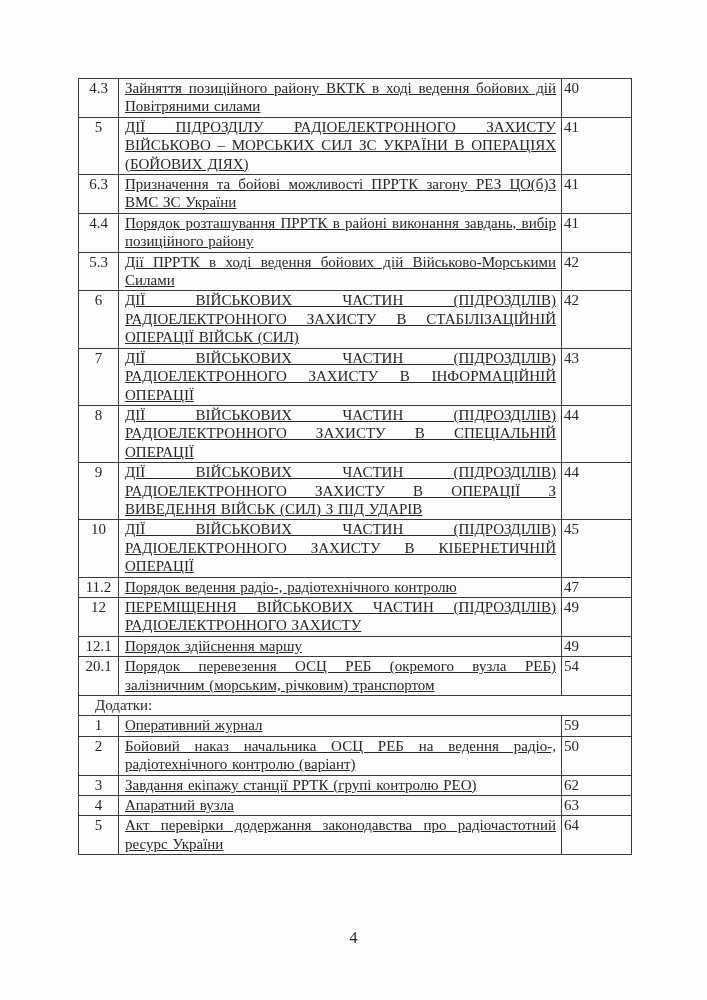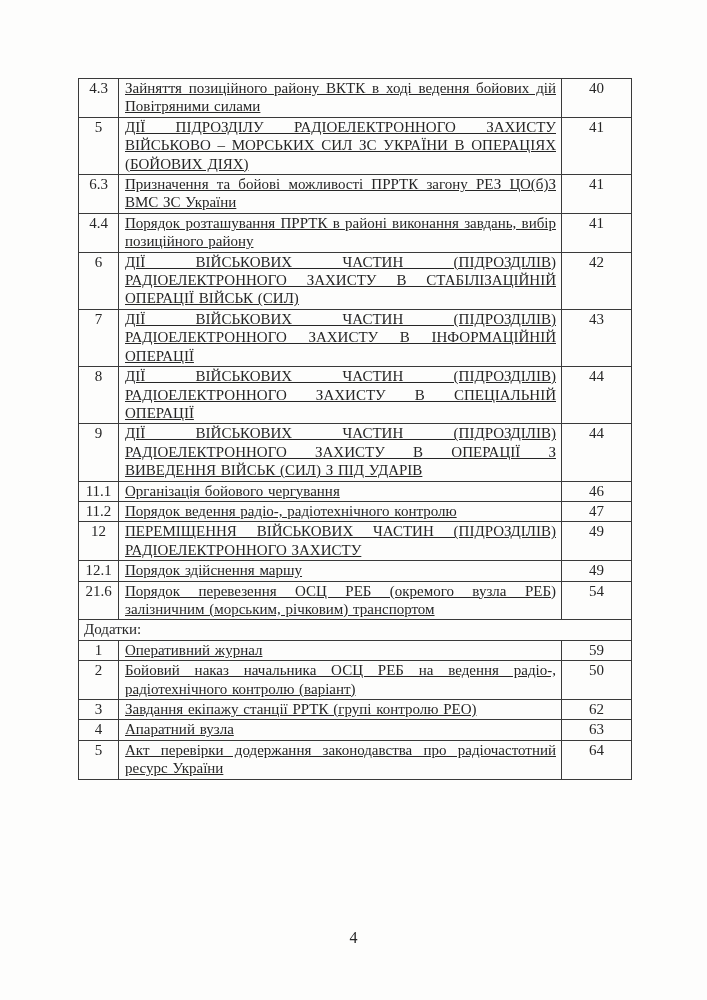--- a/index.html
+++ b/index.html
@@ -37,26 +37,25 @@
   td.cell-num{
     text-align:center;
     padding:0 1px;
   }
   td.cell-title{
     text-align:justify;
     text-align-last:left;
     text-decoration:underline;
   }
   td.cell-page{
-    text-align:center;
     padding:0 2px;
   }
   td.cell-divider{
     text-align:left;
-    padding-left:5px;
+    padding-left:16px;
   }
   .page-footer{
     position:absolute;
     left:0;
     top:928px;
     width:707px;
     text-align:center;
     font-size:16px;
     line-height:20px;
   }
@@ -85,61 +84,66 @@
         <td class="cell-num">6.3</td>
         <td class="cell-title">Призначення та бойові можливості ПРРТК загону РЕЗ ЦО(б)З ВМС ЗС України</td>
         <td class="cell-page">41</td>
       </tr>
       <tr>
         <td class="cell-num">4.4</td>
         <td class="cell-title">Порядок розташування ПРРТК в районі виконання завдань, вибір позиційного району</td>
         <td class="cell-page">41</td>
       </tr>
       <tr>
+        <td class="cell-num">5.3</td>
+        <td class="cell-title">Дії ПРРТК в ході ведення бойових дій Військово-Морськими Силами</td>
+        <td class="cell-page">42</td>
+      </tr>
+      <tr>
         <td class="cell-num">6</td>
         <td class="cell-title">ДІЇ ВІЙСЬКОВИХ ЧАСТИН (ПІДРОЗДІЛІВ) РАДІОЕЛЕКТРОННОГО ЗАХИСТУ В СТАБІЛІЗАЦІЙНІЙ ОПЕРАЦІЇ ВІЙСЬК (СИЛ)</td>
         <td class="cell-page">42</td>
       </tr>
       <tr>
         <td class="cell-num">7</td>
         <td class="cell-title">ДІЇ ВІЙСЬКОВИХ ЧАСТИН (ПІДРОЗДІЛІВ) РАДІОЕЛЕКТРОННОГО ЗАХИСТУ В ІНФОРМАЦІЙНІЙ ОПЕРАЦІЇ</td>
         <td class="cell-page">43</td>
       </tr>
       <tr>
         <td class="cell-num">8</td>
         <td class="cell-title">ДІЇ ВІЙСЬКОВИХ ЧАСТИН (ПІДРОЗДІЛІВ) РАДІОЕЛЕКТРОННОГО ЗАХИСТУ В СПЕЦІАЛЬНІЙ ОПЕРАЦІЇ</td>
         <td class="cell-page">44</td>
       </tr>
       <tr>
         <td class="cell-num">9</td>
         <td class="cell-title">ДІЇ ВІЙСЬКОВИХ ЧАСТИН (ПІДРОЗДІЛІВ) РАДІОЕЛЕКТРОННОГО ЗАХИСТУ В ОПЕРАЦІЇ З ВИВЕДЕННЯ ВІЙСЬК (СИЛ) З ПІД УДАРІВ</td>
         <td class="cell-page">44</td>
       </tr>
       <tr>
-        <td class="cell-num">11.1</td>
-        <td class="cell-title">Організація бойового чергування</td>
-        <td class="cell-page">46</td>
+        <td class="cell-num">10</td>
+        <td class="cell-title">ДІЇ ВІЙСЬКОВИХ ЧАСТИН (ПІДРОЗДІЛІВ) РАДІОЕЛЕКТРОННОГО ЗАХИСТУ В КІБЕРНЕТИЧНІЙ ОПЕРАЦІЇ</td>
+        <td class="cell-page">45</td>
       </tr>
       <tr>
         <td class="cell-num">11.2</td>
         <td class="cell-title">Порядок ведення радіо-, радіотехнічного контролю</td>
         <td class="cell-page">47</td>
       </tr>
       <tr>
         <td class="cell-num">12</td>
         <td class="cell-title">ПЕРЕМІЩЕННЯ ВІЙСЬКОВИХ ЧАСТИН (ПІДРОЗДІЛІВ) РАДІОЕЛЕКТРОННОГО ЗАХИСТУ</td>
         <td class="cell-page">49</td>
       </tr>
       <tr>
         <td class="cell-num">12.1</td>
         <td class="cell-title">Порядок здійснення маршу</td>
         <td class="cell-page">49</td>
       </tr>
       <tr>
-        <td class="cell-num">21.6</td>
+        <td class="cell-num">20.1</td>
         <td class="cell-title">Порядок перевезення ОСЦ РЕБ (окремого вузла РЕБ) залізничним (морським, річковим) транспортом</td>
         <td class="cell-page">54</td>
       </tr>
       <tr>
         <td colspan="3" class="cell-divider">Додатки:</td>
       </tr>
       <tr>
         <td class="cell-num">1</td>
         <td class="cell-title">Оперативний журнал</td>
         <td class="cell-page">59</td>

